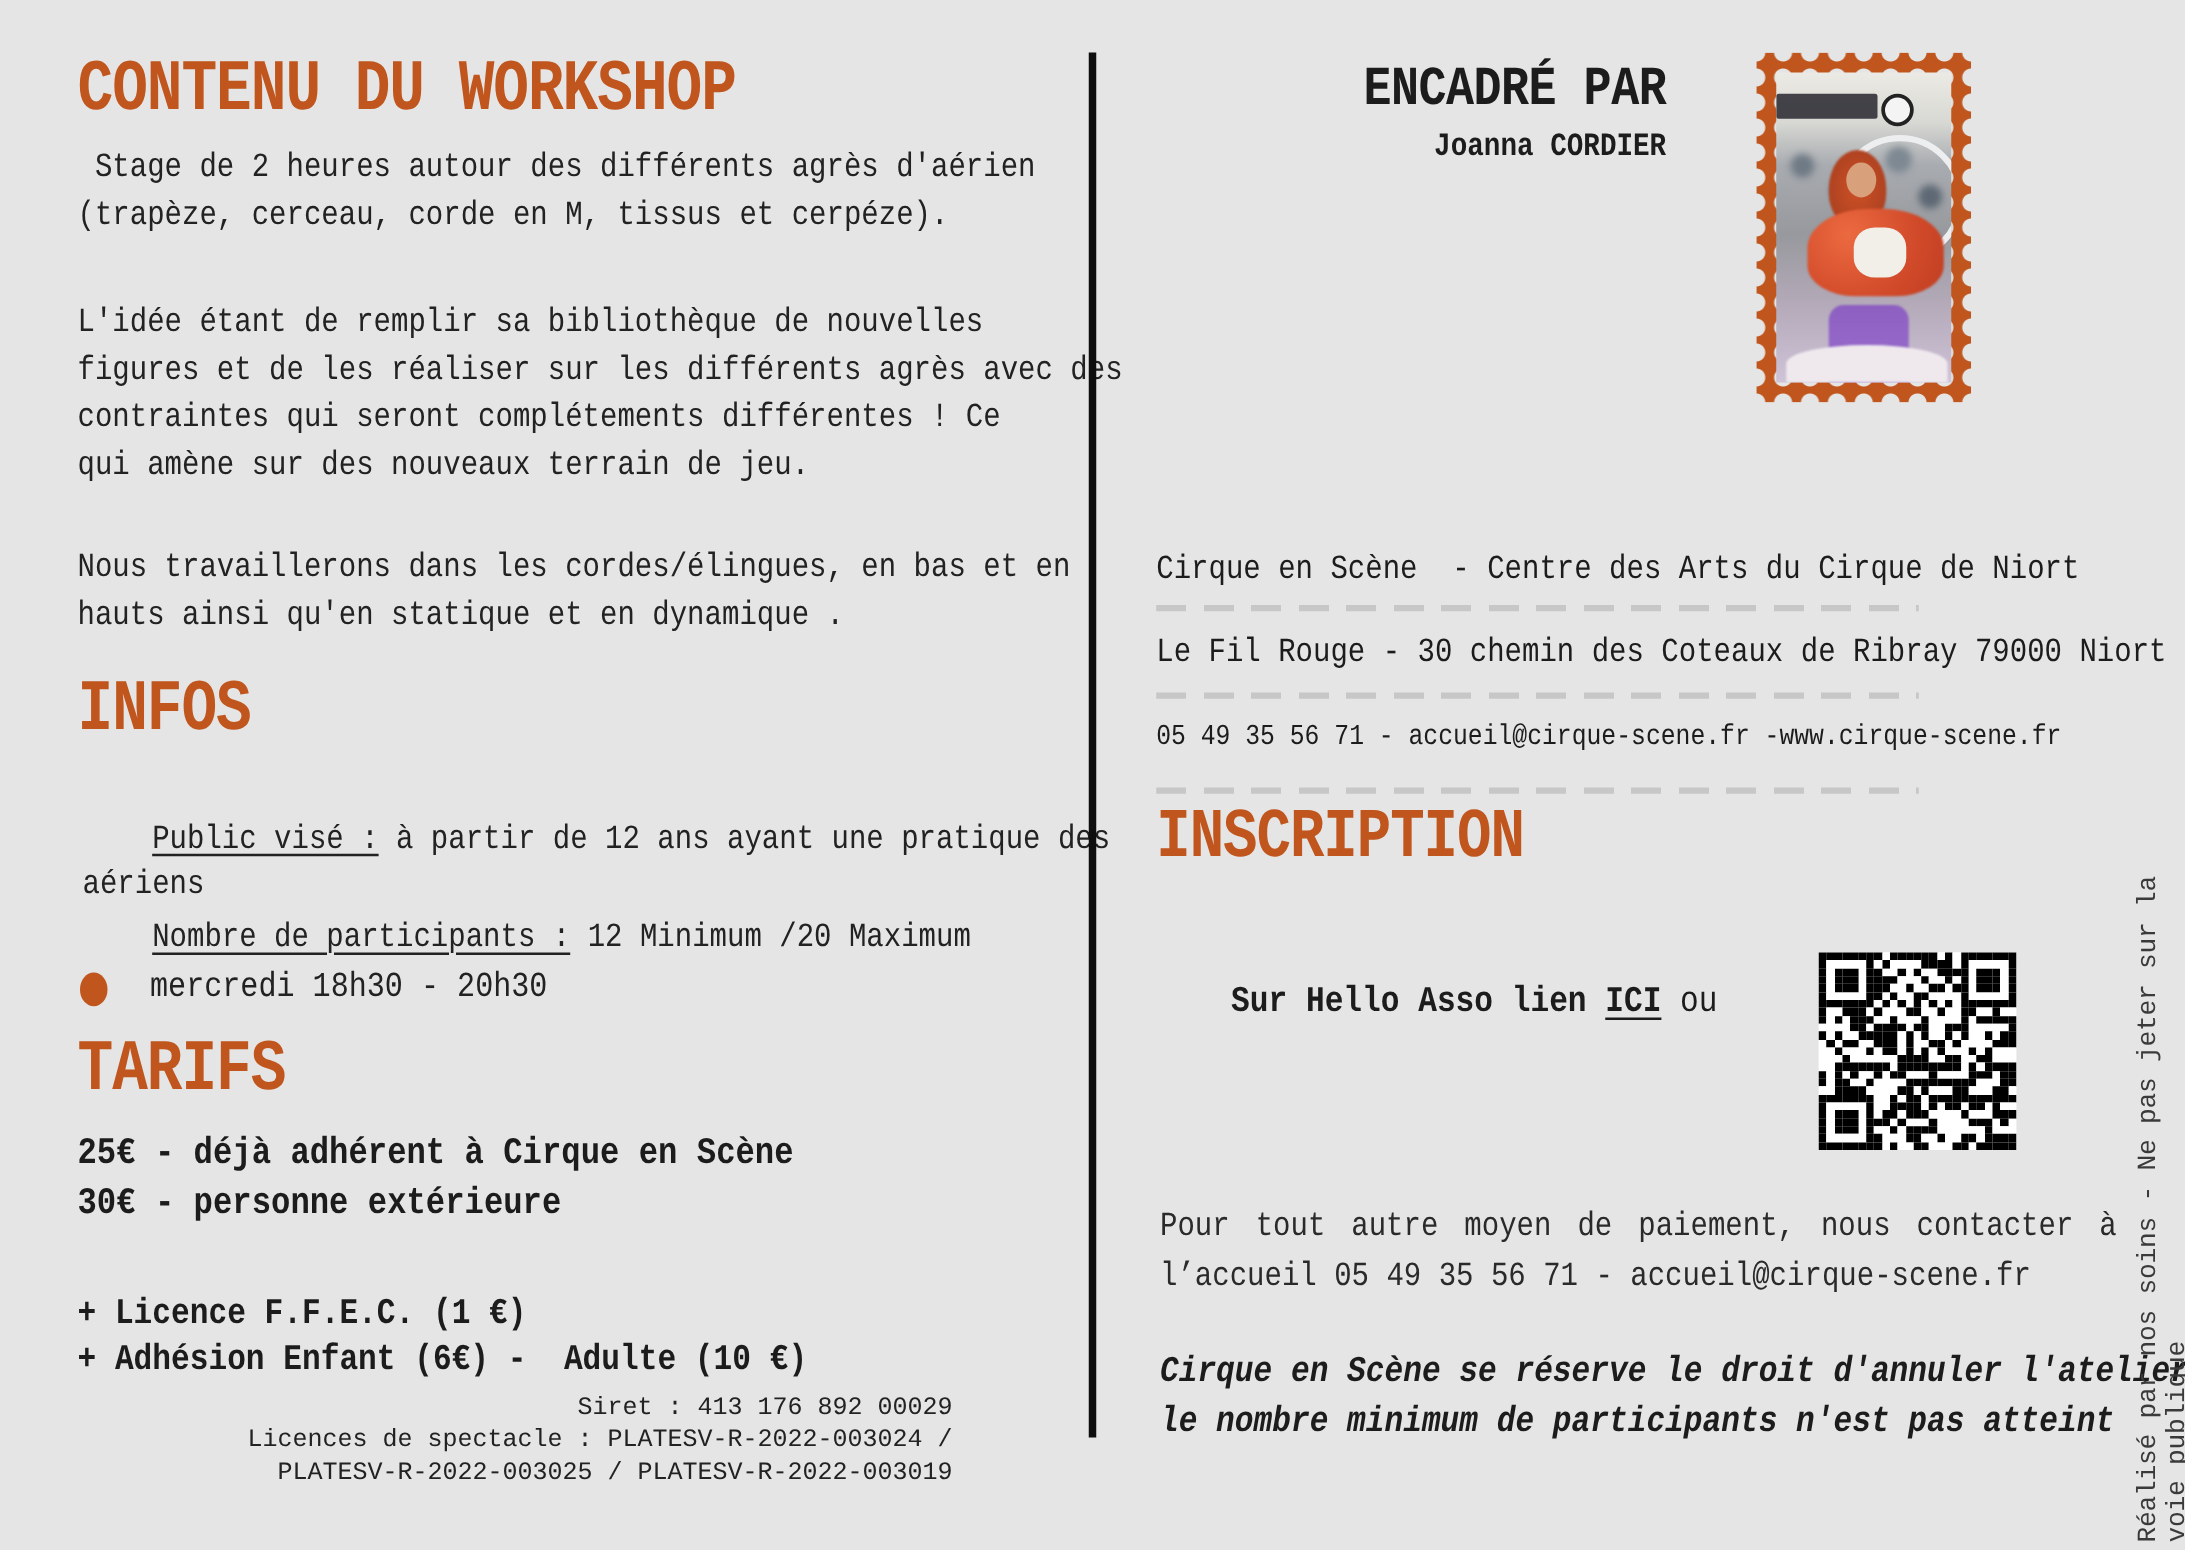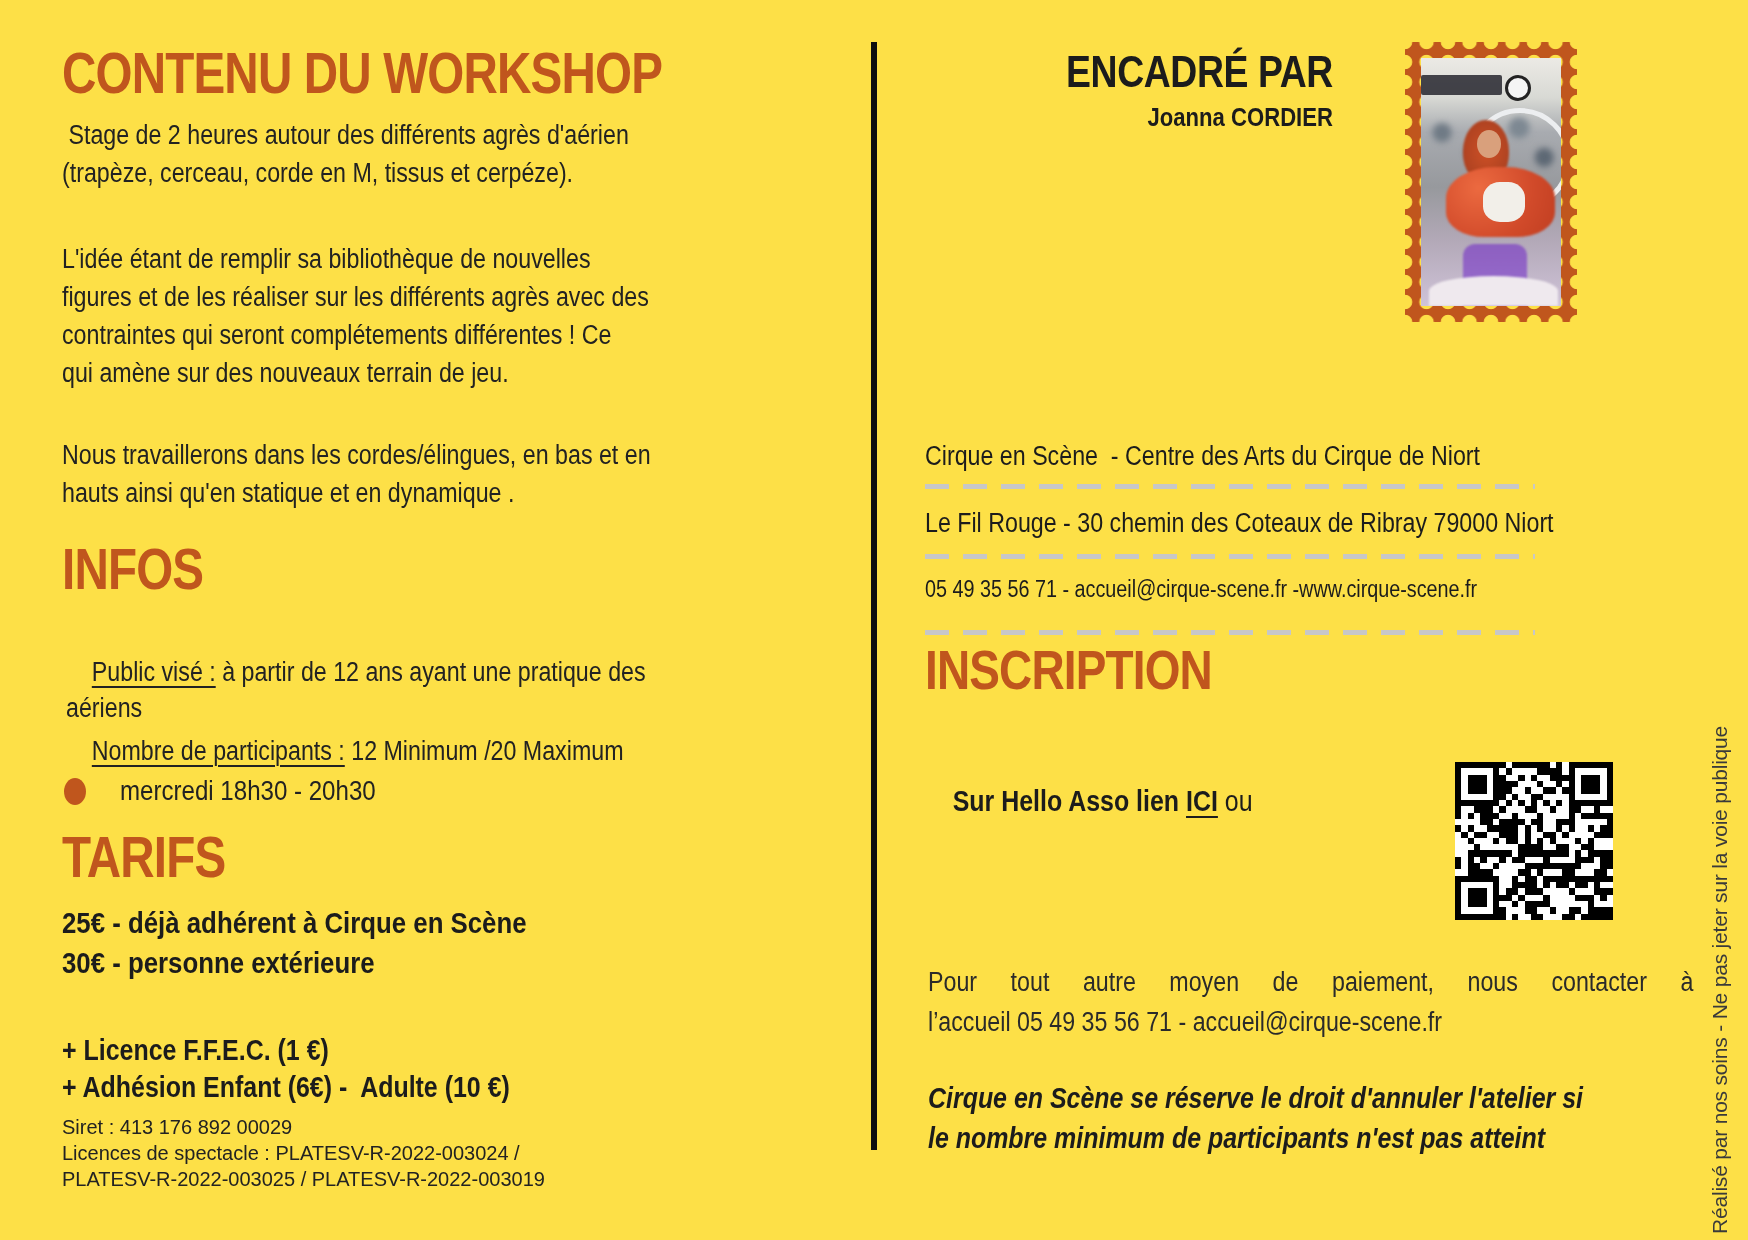--- a/index.html
+++ b/index.html
@@ -1,31 +1,31 @@
 <!DOCTYPE html>
 <html style="--accent: #c0561d;"><head>
 <meta charset="utf-8">
 <style>
   :root{ --accent:#c0561d; --ink:#1c1c1c; --dash:#c7c7c7; }
   html,body{margin:0;padding:0;background:#ffffff;}
-  .page{position:relative;width:1748px;height:1240px;background:#fde047;overflow:hidden;
-        font-family:Liberation Sans, sans-serif;color:var(--ink);}
+  .page{position:relative;width:1748px;height:1240px;background:#e5e5e5;overflow:hidden;
+        font-family:Liberation Mono, monospace;color:var(--ink);}
   .abs{position:absolute;}
   .pre{white-space:pre;}
   .cond{transform:scaleX(0.86);transform-origin:0 0;}
   .condR{transform:scaleX(0.85);transform-origin:100% 0;}
   .hOrange{color:var(--accent);font-weight:bold;letter-spacing:-1px;white-space:pre;
            transform:scaleX(0.82);transform-origin:0 0;line-height:1;}
   .body-txt{font-size:27px;line-height:38px;color:#222;}
   .ul{text-decoration:underline;text-underline-offset:5px;text-decoration-thickness:2px;}
   .bold{font-weight:bold;}
   .divider{width:6px;background:#0e0e0e;}
   .dash{height:5px;background:repeating-linear-gradient(90deg,var(--dash) 0 24px,transparent 24px 38px);}
   .bullet{width:22px;height:27px;border-radius:50%;background:var(--accent);}
-  .legal{font-size:20px;line-height:26px;text-align:left;color:#222;}
+  .legal{font-size:20px;line-height:26px;text-align:right;color:#222;}
   
   .stamp{width:172px;height:280px;}
   .stamp-frame{position:absolute;inset:0;background:var(--accent);
     -webkit-mask-image:radial-gradient(circle 7.5px at 10.75px 10px, transparent 6.8px, #000 7.6px);
     -webkit-mask-size:21.5px 20px;-webkit-mask-position:-10.75px -10px;
     mask-image:radial-gradient(circle 7.5px at 10.75px 10px, transparent 6.8px, #000 7.6px);
     mask-size:21.5px 20px;mask-position:-10.75px -10px;}
   .photo{position:absolute;inset:16px;background:linear-gradient(180deg,#eceae5 0%,#d8d9d4 16%,#a8abb0 30%,#97999d 52%,#b3a9b8 74%,#cfc3d8 100%);overflow:hidden;}
   .photo div{position:absolute;}
   .ph-sign{left:0;top:7%;width:58%;height:8%;background:#26262e;opacity:.85;border-radius:2px;}

